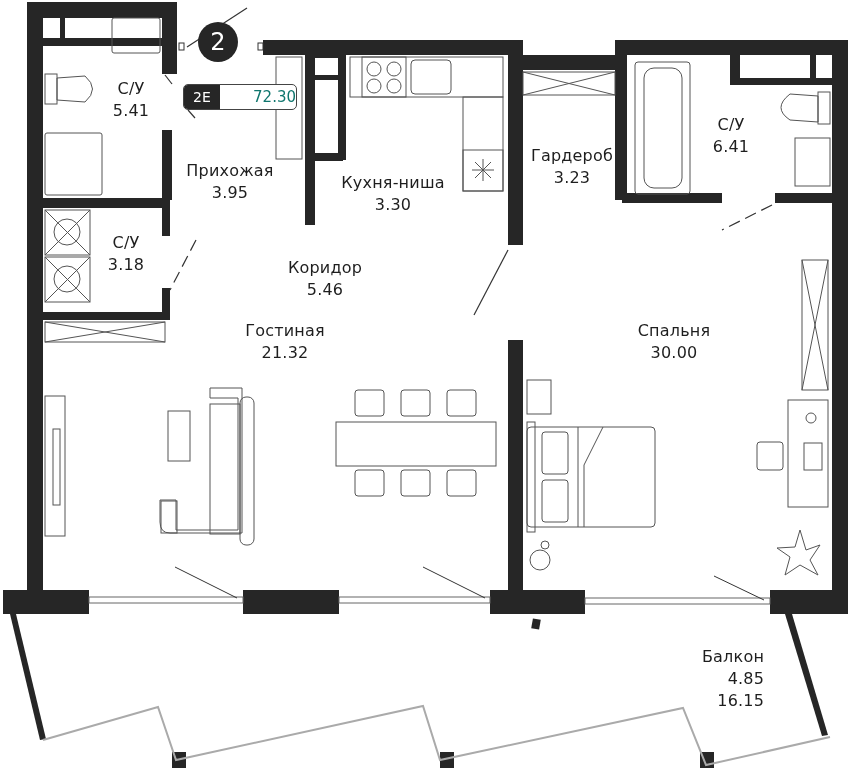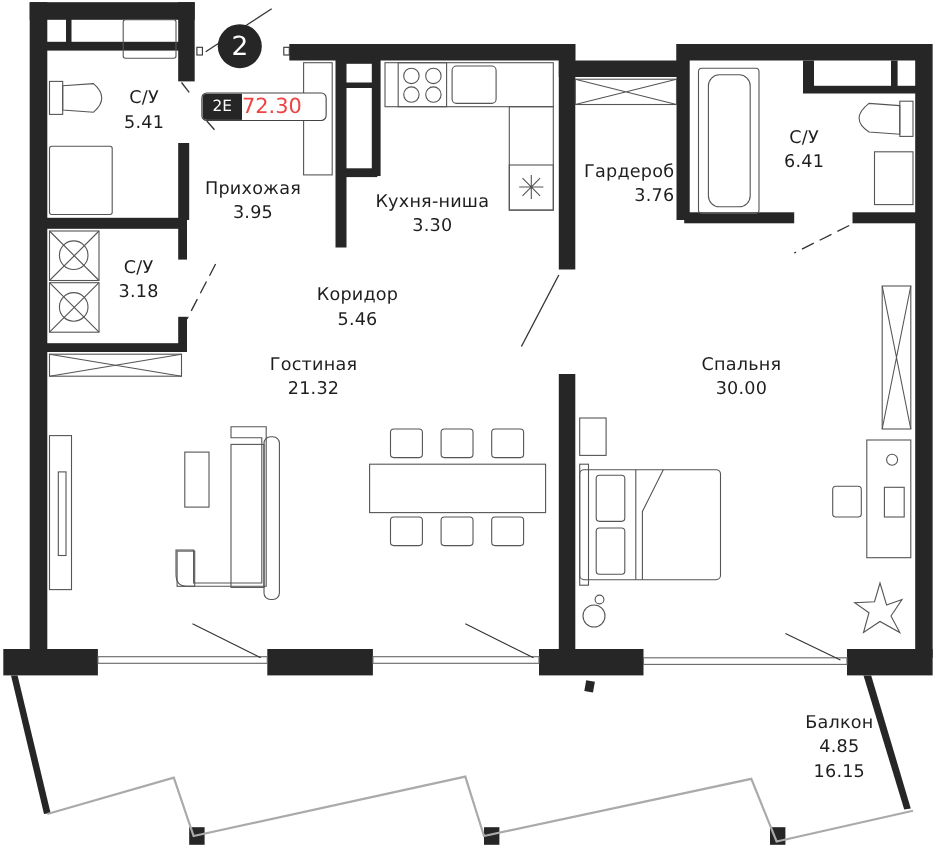--- a/index.html
+++ b/index.html
@@ -2,21 +2,21 @@
 <html><head>
   <meta charset="utf-8">
   <style>
     html, body { margin: 0; padding: 0; background: #ffffff; }
     body { width: 848px; height: 775px; position: relative; overflow: hidden; font-family: "DejaVu Sans", sans-serif; }
     svg#plan { position: absolute; left: 0; top: 0; }
     .lbl { position: absolute; text-align: center; color: #1e1e1e; font-family: "DejaVu Sans", sans-serif; font-size: 16px; line-height: 22px; letter-spacing: 0.2px; transform: translateX(-50%); white-space: nowrap; }
     .badge-num { position: absolute; left: 198px; top: 22px; width: 40px; height: 40px; border-radius: 50%; background: #262626; color: #fff; font-size: 24px; line-height: 40px; text-align: center; font-family: "DejaVu Sans", sans-serif; }
     .apt-tag { position: absolute; left: 166px; top: 84px; height: 24px; width: 112px; border: 1px solid #444; border-radius: 5px; background: #fff; display: flex; overflow: hidden; margin-left: 17px; }
     .apt-tag .code { background: #262626; color: #fff; width: 36px; font-size: 14px; line-height: 24px; text-align: center; }
-    .apt-tag .area { flex: 1; font-size: 19px; line-height: 24px; text-align: left; color: #ef4444; }
+    .apt-tag .area { flex: 1; font-size: 15px; line-height: 24px; text-align: right; color: #0f766e; }
   </style>
 </head>
 <body>
 
 <svg id="plan" width="848" height="775" viewBox="0 0 848 775">
   <g fill="#262626">
 
     <rect x="27" y="2" width="16" height="596"></rect>
 
     <rect x="27" y="2" width="150" height="16"></rect>
@@ -177,23 +177,23 @@
   <div>5.41</div>
 </div>
 <div class="lbl" style="left:230px;top:160px;">
   <div>Прихожая</div>
   <div>3.95</div>
 </div>
 <div class="lbl" style="left:381px;top:172px;margin-left:12px;">
   <div>Кухня-ниша</div>
   <div>3.30</div>
 </div>
-<div class="lbl" style="left:572px;top:145px;text-align:right;">
+<div class="lbl" style="left:572px;top:145px;">
   <div>Гардероб</div>
-  <div>3.76</div>
+  <div>3.23</div>
 </div>
 <div class="lbl" style="left:731px;top:114px;">
   <div>С/У</div>
   <div>6.41</div>
 </div>
 <div class="lbl" style="left:126px;top:232px;">
   <div>С/У</div>
   <div>3.18</div>
 </div>
 <div class="lbl" style="left:325px;top:257px;">
@@ -201,17 +201,17 @@
   <div>5.46</div>
 </div>
 <div class="lbl" style="left:285px;top:320px;">
   <div>Гостиная</div>
   <div>21.32</div>
 </div>
 <div class="lbl" style="left:674px;top:320px;">
   <div>Спальня</div>
   <div>30.00</div>
 </div>
-<div class="lbl" style="left:763px;top:646px;">
+<div class="lbl" style="left:733px;top:646px;text-align:right;">
   <div>Балкон</div>
   <div>4.85</div>
   <div>16.15</div>
 </div>
 
 </body></html>

